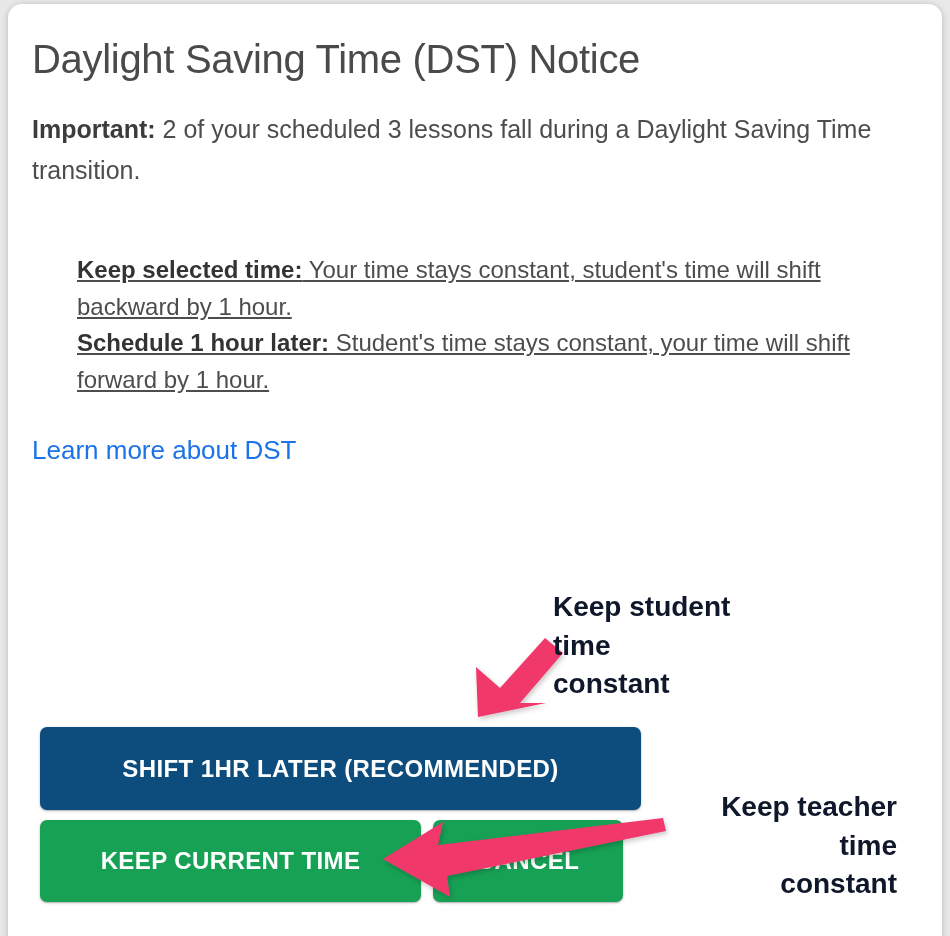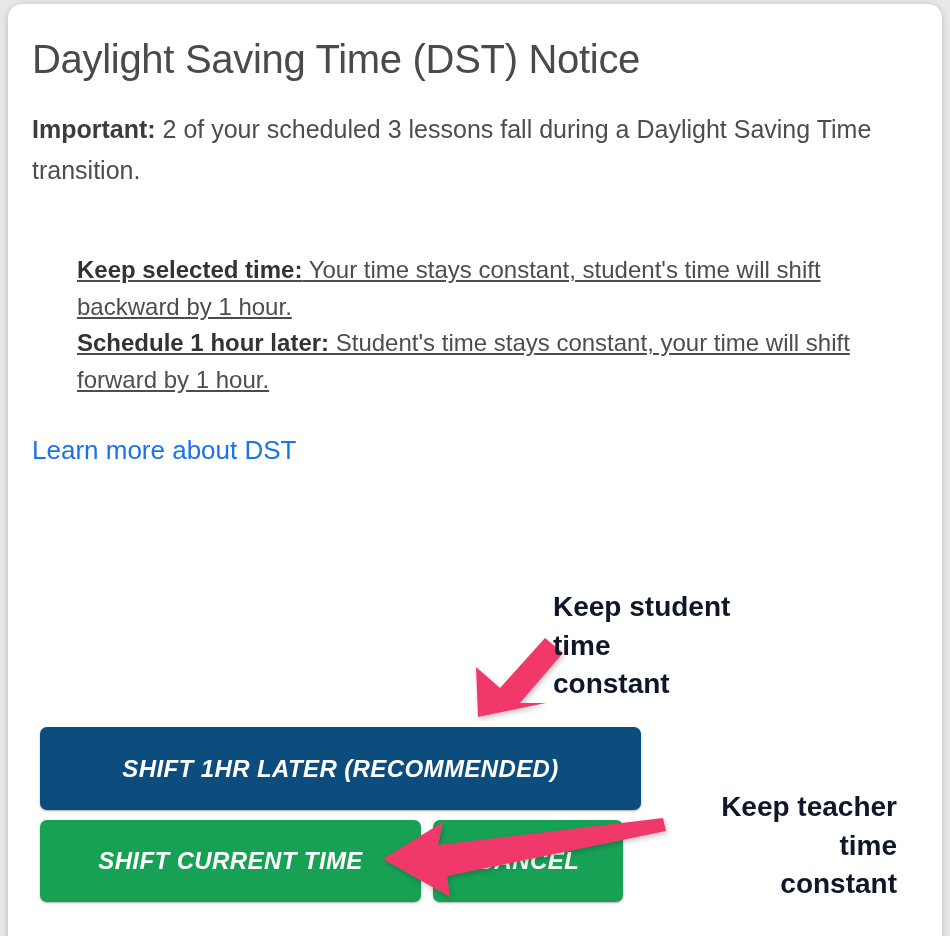--- a/index.html
+++ b/index.html
@@ -114,21 +114,20 @@
     border-radius: 7px;
     color: #ffffff;
     font-family: "Liberation Sans", sans-serif;
     font-weight: bold;
     font-size: 24px;
     letter-spacing: 0.4px;
     box-shadow: 0 1px 3px rgba(0,0,0,0.22), 0 1px 1px rgba(0,0,0,0.14);
     cursor: pointer;
     padding: 0;
     box-sizing: border-box;
-    font-style: italic;
   }
 
   .btn-primary {
     width: 601px;
     height: 83px;
     background: #0c4d7e;
   }
 
   .row-secondary {
     margin-top: 10px;
@@ -197,21 +196,21 @@
         </li>
       </ul>
 
       <a class="learn-link" href="#">Learn more about DST</a>
 
     </div>
 
     <div class="button-stack">
       <button class="btn btn-primary">SHIFT 1HR LATER (RECOMMENDED)</button>
       <div class="row-secondary">
-        <button class="btn btn-keep">SHIFT CURRENT TIME</button>
+        <button class="btn btn-keep">KEEP CURRENT TIME</button>
         <button class="btn btn-cancel">CANCEL</button>
       </div>
     </div>
   </div>
 
   <div class="anno-layer">
 
     <svg class="anno-arrow" width="950" height="936" viewBox="0 0 950 936">
       <defs>
         <filter id="arrowShadow" x="-30%" y="-30%" width="180%" height="180%">

